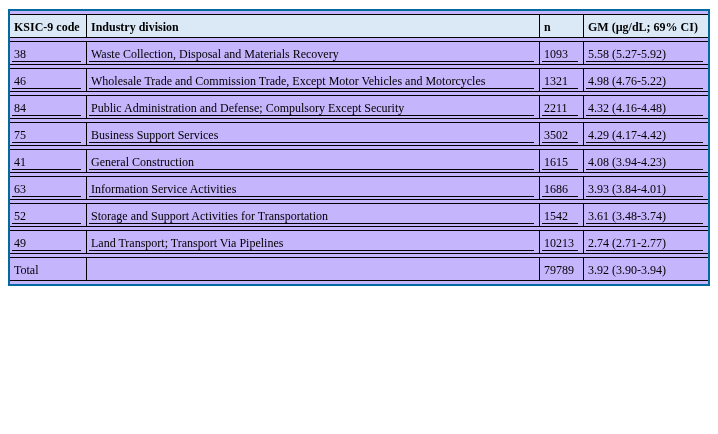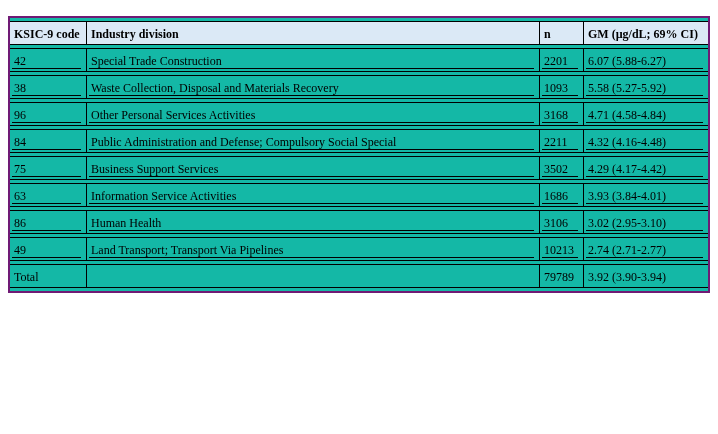--- a/index.html
+++ b/index.html
@@ -7,23 +7,23 @@
     padding: 0;
     background: #ffffff;
   }
   body {
     width: 718px;
     height: 434px;
     overflow: hidden;
     font-family: "Liberation Serif", serif;
   }
   .table-frame {
-    margin: 16px 8px 0 8px;
-    border: 2px solid #701a75;
-    background: #14b8a6;
+    margin: 9px 8px 0 8px;
+    border: 2px solid #0369a1;
+    background: #c4b5fd;
   }
   table.industry-table {
     width: 100%;
     table-layout: fixed;
     border-collapse: separate;
     border-spacing: 0 3.5px;
   }
   th, td {
     height: 21px;
     font-size: 12px;
@@ -74,60 +74,60 @@
     <thead>
       <tr>
         <th>KSIC-9 code</th>
         <th>Industry division</th>
         <th>n</th>
         <th>GM (µg/dL; 69% CI)</th>
       </tr>
     </thead>
     <tbody>
       <tr>
-        <td>42</td>
-        <td>Special Trade Construction</td>
-        <td>2201</td>
-        <td>6.07 (5.88-6.27)</td>
-      </tr>
-      <tr>
         <td>38</td>
         <td>Waste Collection, Disposal and Materials Recovery</td>
         <td>1093</td>
         <td>5.58 (5.27-5.92)</td>
       </tr>
       <tr>
-        <td>96</td>
-        <td>Other Personal Services Activities</td>
-        <td>3168</td>
-        <td>4.71 (4.58-4.84)</td>
+        <td>46</td>
+        <td>Wholesale Trade and Commission Trade, Except Motor Vehicles and Motorcycles</td>
+        <td>1321</td>
+        <td>4.98 (4.76-5.22)</td>
       </tr>
       <tr>
         <td>84</td>
-        <td>Public Administration and Defense; Compulsory Social Special</td>
+        <td>Public Administration and Defense; Compulsory Except Security</td>
         <td>2211</td>
         <td>4.32 (4.16-4.48)</td>
       </tr>
       <tr>
         <td>75</td>
         <td>Business Support Services</td>
         <td>3502</td>
         <td>4.29 (4.17-4.42)</td>
       </tr>
       <tr>
+        <td>41</td>
+        <td>General Construction</td>
+        <td>1615</td>
+        <td>4.08 (3.94-4.23)</td>
+      </tr>
+      <tr>
         <td>63</td>
         <td>Information Service Activities</td>
         <td>1686</td>
         <td>3.93 (3.84-4.01)</td>
       </tr>
       <tr>
-        <td>86</td>
-        <td>Human Health</td>
-        <td>3106</td>
-        <td>3.02 (2.95-3.10)</td>
+        <td>52</td>
+        <td>Storage and Support Activities for Transportation</td>
+        <td>1542</td>
+        <td>3.61 (3.48-3.74)</td>
       </tr>
       <tr>
         <td>49</td>
         <td>Land Transport; Transport Via Pipelines</td>
         <td>10213</td>
         <td>2.74 (2.71-2.77)</td>
       </tr>
       <tr class="total-row">
         <td>Total</td>
         <td></td>

